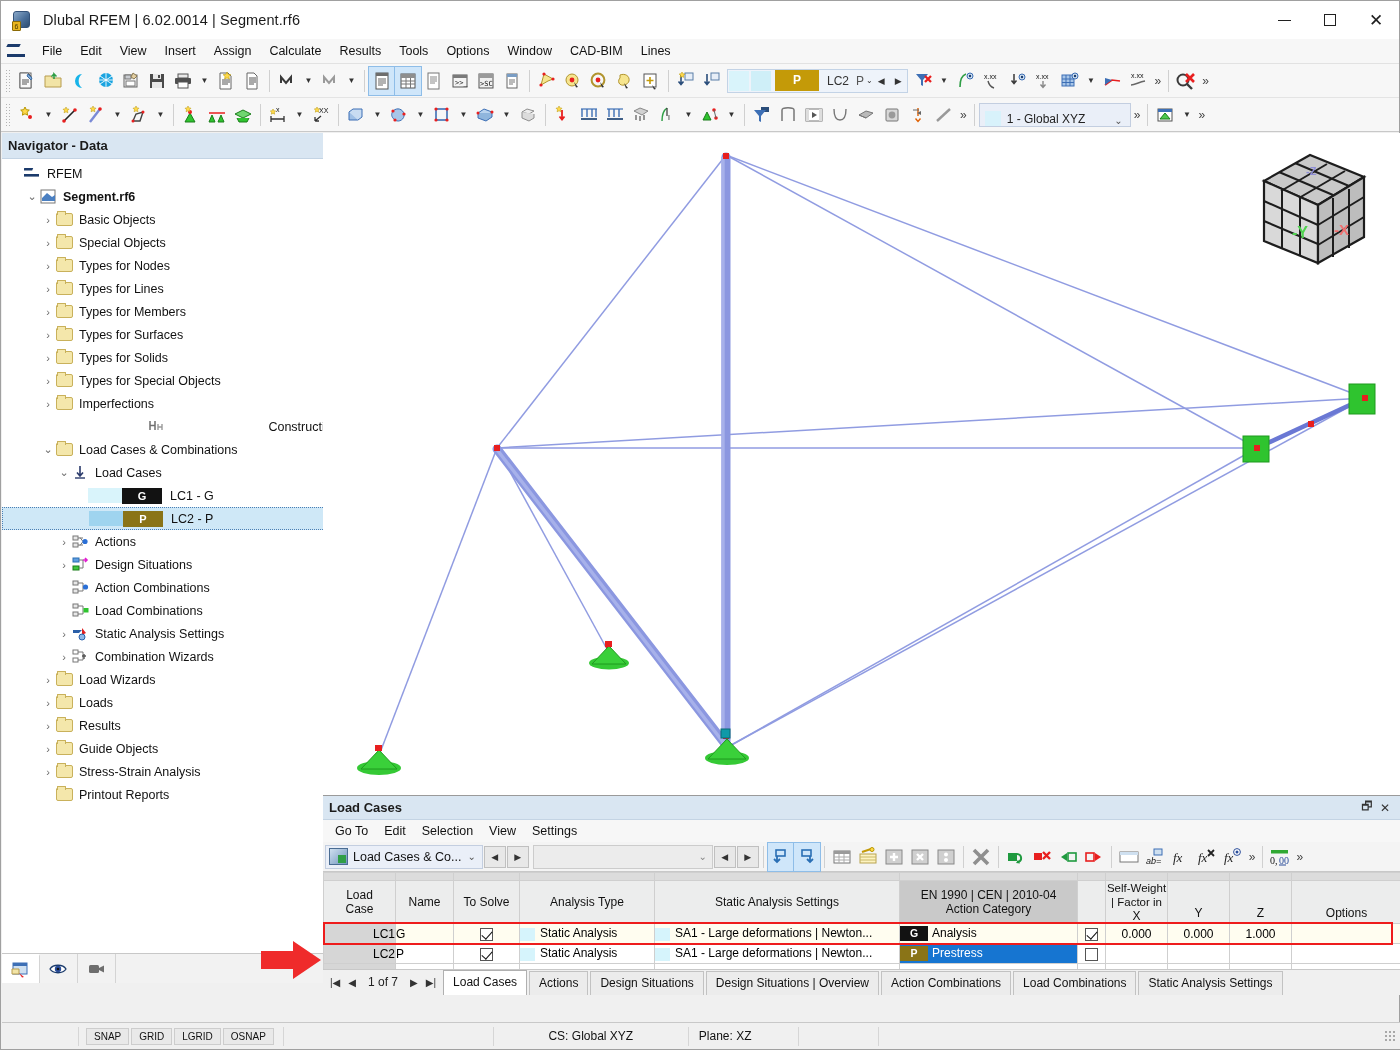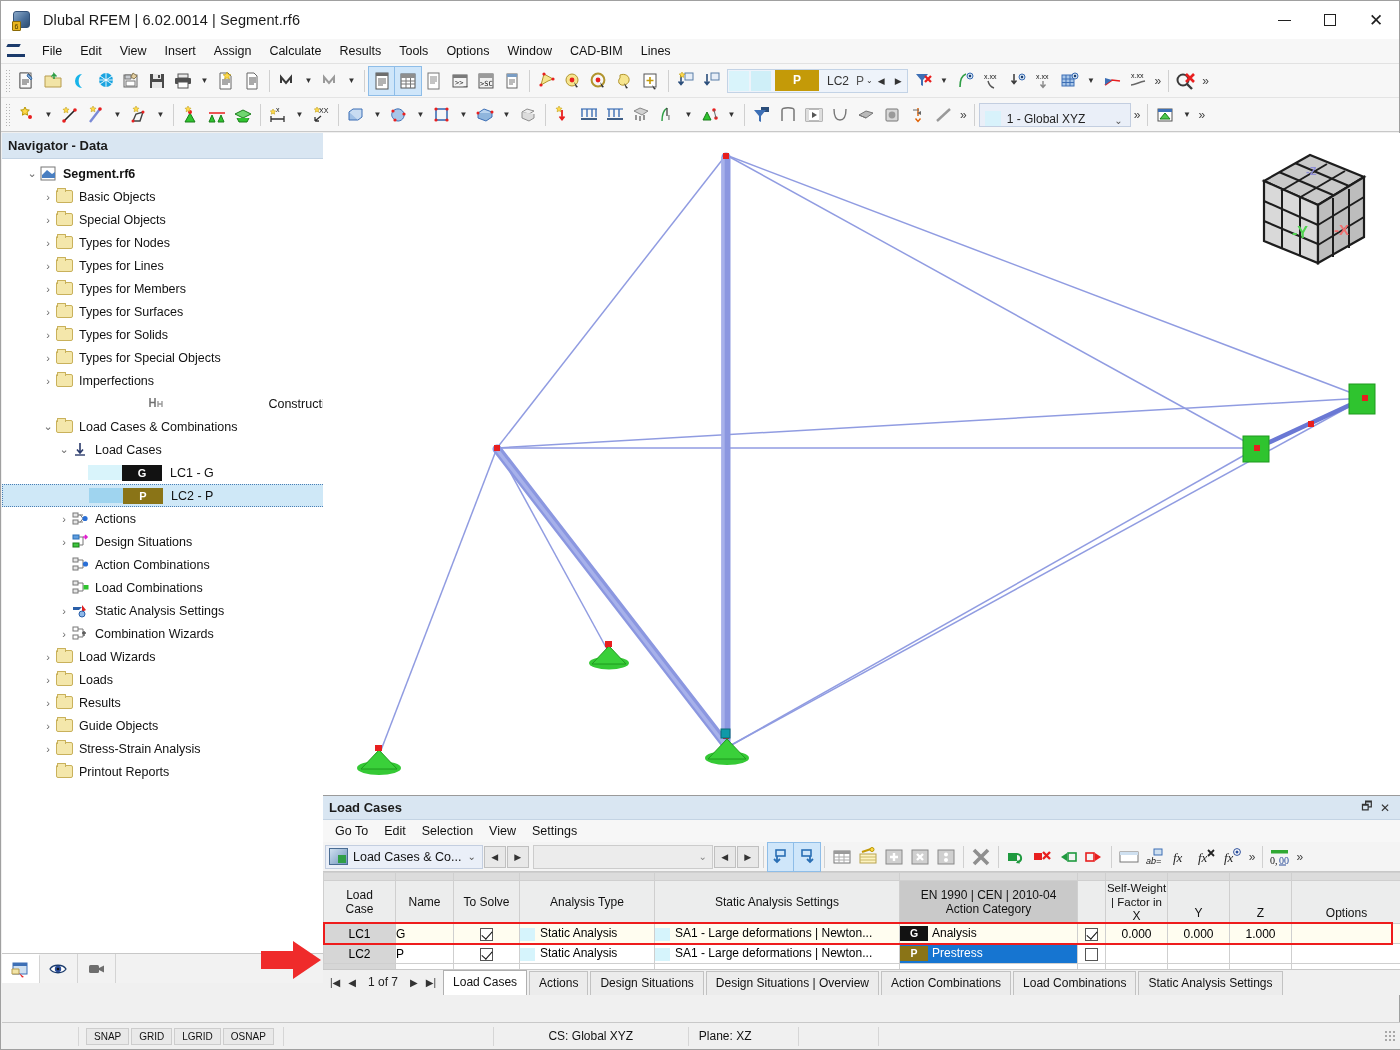--- a/index.html
+++ b/index.html
@@ -242,21 +242,21 @@
   }
   table.grid thead tr.spanrow th { height: 8px; background: #dcdcdc; border-bottom: 1px solid #cfcfcf;}
   table.grid thead tr.hdr th {
     background: #eceded; font-weight: normal; text-align: center;
     vertical-align: middle; font-size: 12px; color: #111; height: 42px;
     line-height: 14px;
   }
   table.grid thead tr.hdr th.dark { background: #c9c9c9; }
   table.grid td { background: #fff; }
   tr.row1 td { background: #fffdf0; }
-  td.lcidx { background: #d6d6d6 !important; text-align: center; }
+  td.lcidx { background: #d6d6d6 !important; text-align: right; }
   td.ctr { text-align: center; }
   td.num { text-align: center; }
   td.lft { padding-left: 4px; }
   .cellsw { display:inline-block; width: 15px; height: 13px; background:#d6f4fc; vertical-align:middle; margin-right:5px; }
   .chk {
     display:inline-block; width: 13px; height: 13px; border: 1px solid #555; background: #fff;
     position: relative; vertical-align: middle;
   }
   .chk.on::after {
     content:""; position:absolute; left:3px; top:0px; width:5px; height:9px;
@@ -885,20 +885,28 @@
     <div class="chev2">»</div>
   </div>
 
   <div id="navigator">
     <div id="nav-header">
       <span class="t">Navigator - Data</span>
       <span class="ic">🗗</span>
       <span class="ic">✕</span>
     </div>
     <div id="nav-tree">
+        <div class="trow" style="padding-left: 6px;">
+          <span class="arrow none"></span>
+          <span class="ticon"><svg width="17" height="14" viewBox="0 0 17 14">
+              <rect x="0" y="8" width="15" height="2.6" fill="#1b3a6b"></rect>
+              <path d="M1 2h9v2.4H1z" fill="#1b3a6b" transform="skewX(-22)"></path>
+            </svg></span>
+          <span class="tlabel">RFEM</span>
+        </div>
         <div class="trow" style="padding-left: 22px;">
           <span class="arrow">⌄</span>
           <span class="ticon"><svg width="17" height="15" viewBox="0 0 17 15">
               <rect x="1" y="1" width="14" height="13" fill="#fff" stroke="#777"></rect>
               <path d="M2 9l5-5 5 4 3-2v6H2z" fill="#4a7fc1"></path>
             </svg></span>
           <span class="tlabel bold">Segment.rf6</span>
         </div>
         <div class="trow" style="padding-left: 38px;">
           <span class="arrow">›</span>

